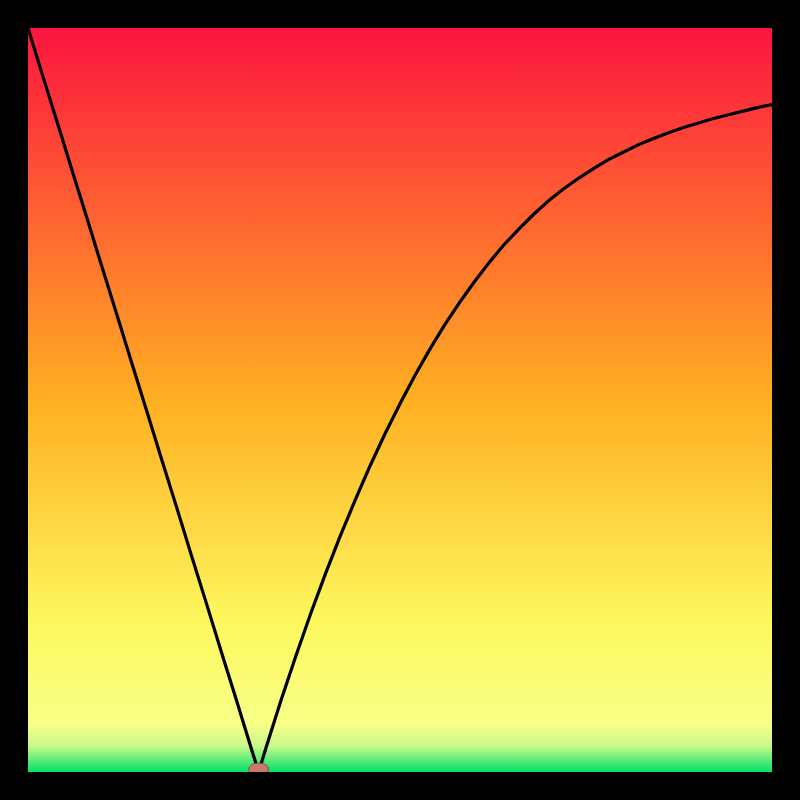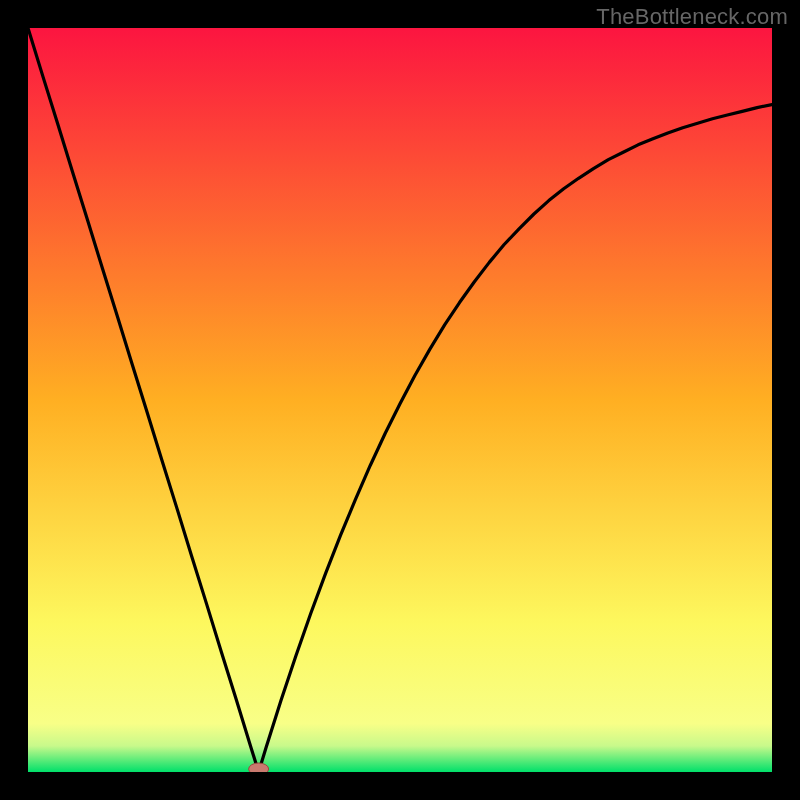--- a/index.html
+++ b/index.html
@@ -55,14 +55,13 @@
             <stop offset="93.5%" stop-color="#f8ff87"></stop>
             <stop offset="96.5%" stop-color="#c8f98b"></stop>
             <stop offset="100%" stop-color="#00e06a"></stop>
           </linearGradient>
       </defs>
       <rect id="bg-rect" x="0" y="0" width="744" height="744" fill="url(#bg-grad)"></rect>
       <path id="curve-path" fill="none" stroke-width="3.2" stroke-linejoin="round" stroke-linecap="round" d="M0.00 0.00 L14.88 48.36 L29.76 95.98 L44.64 144.34 L59.52 191.95 L74.40 240.31 L89.28 287.93 L104.16 336.29 L119.04 383.90 L133.92 432.26 L148.80 479.88 L163.68 528.24 L178.56 575.86 L193.44 624.22 L208.32 671.83 L223.20 720.19 L230.64 744.00 L238.08 719.45 L252.96 672.58 L267.84 627.94 L282.72 585.53 L297.60 545.35 L312.48 507.41 L327.36 471.70 L342.24 437.47 L357.12 405.48 L372.00 375.72 L386.88 347.45 L401.76 321.41 L416.64 296.86 L431.52 274.54 L446.40 253.70 L461.28 234.36 L476.16 216.50 L491.04 200.88 L505.92 186.00 L520.80 172.61 L535.68 160.70 L550.56 150.29 L565.44 140.62 L580.32 131.69 L595.20 124.25 L610.08 116.81 L624.96 110.86 L639.84 104.90 L654.72 99.70 L669.60 95.23 L684.48 90.77 L699.36 87.05 L714.24 83.33 L729.12 79.61 L744.00 76.63" stroke="#000000"></path>
       <ellipse id="min-marker" rx="10" ry="6" cx="230.64" cy="741.00" fill="#c97a6f" stroke="#9a4a3e" stroke-width="1"></ellipse>
     </svg>
   </div>
-  <div class="watermark">TheBottleneck.com</div>
 </div>
 
 </body></html>

